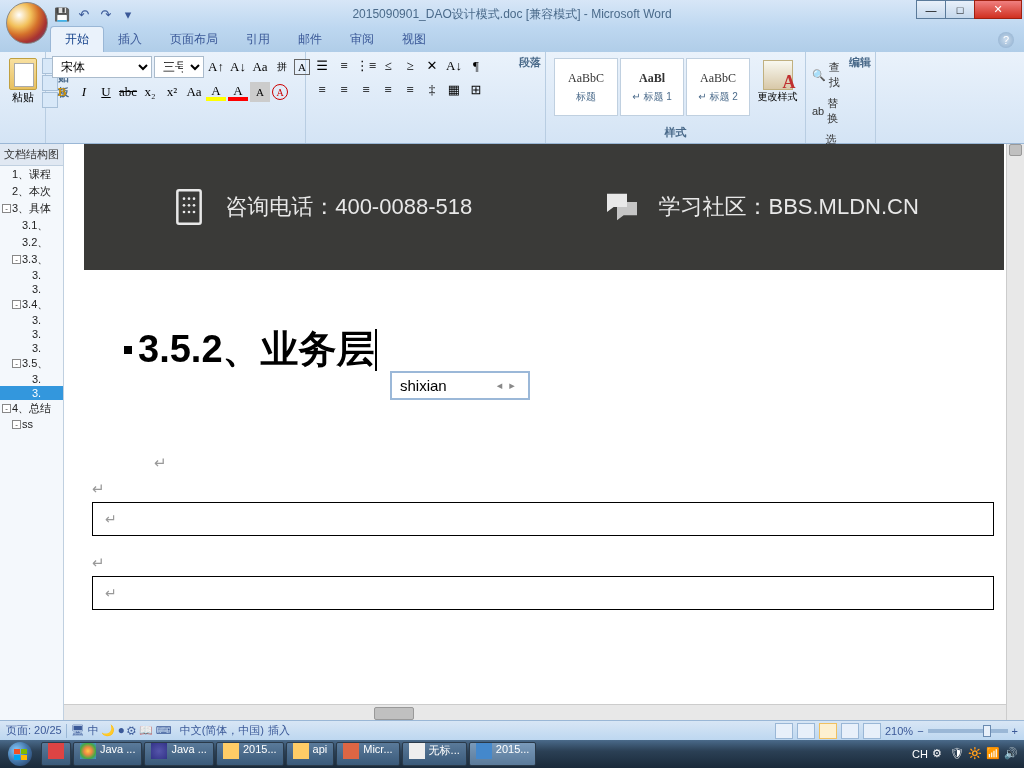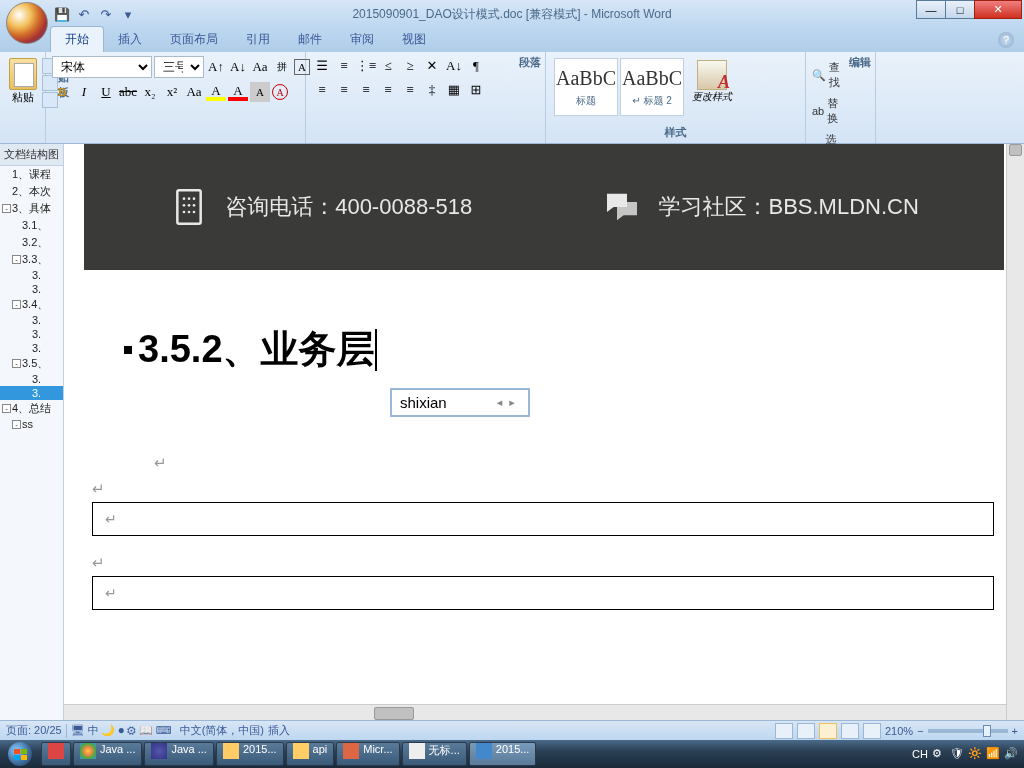--- a/index.html
+++ b/index.html
@@ -40,23 +40,23 @@
 .fmt-btn { width: 20px; height: 20px; border: 1px solid transparent; display: inline-flex; align-items: center; justify-content: center; font-size: 13px; font-family: "Times New Roman", serif; }
 .fmt-btn.bold { font-weight: bold; color: #c89010; }
 .fmt-btn.italic { font-style: italic; }
 .fmt-btn.underline { text-decoration: underline; }
 .color-sw { width: 20px; height: 4px; display: block; margin-top: -2px; }
 
 .para-grp { width: 240px; }
 .styles-grp { width: 260px; display: flex; }
 .style-gallery { display: flex; gap: 2px; padding: 4px; }
 .style-item { width: 64px; height: 58px; border: 1px solid #c0d0e0; background: #fff; display: flex; flex-direction: column; align-items: center; justify-content: center; font-size: 10px; }
-.style-preview { font-family: "SimSun"; font-size: 20px; color: #333; }
+.style-preview { font-family: "SimSun"; font-size: 12px; color: #333; }
 .style-name { font-size: 10px; color: #4a6a8a; margin-top: 4px; }
-.change-style { width: 48px; display: flex; flex-direction: column; align-items: center; padding-top: 6px; font-style: italic; }
+.change-style { width: 48px; display: flex; flex-direction: column; align-items: center; padding-top: 6px; }
 .change-style-icon { width: 30px; height: 30px; background: linear-gradient(#f8f8f0, #d8c8a8); border: 1px solid #c0b080; position: relative; }
 .change-style-icon::after { content: 'A'; position: absolute; right: -4px; bottom: -4px; font-size: 18px; color: #c03030; font-family: serif; font-weight: bold; }
 
 .edit-grp { width: 70px; }
 .edit-item { display: flex; align-items: center; gap: 3px; font-size: 11px; color: #333; padding: 2px; }
 
 .workspace { position: absolute; top: 144px; left: 0; right: 0; bottom: 46px; display: flex; background: #fff; }
 .nav-pane { width: 64px; background: #f4f8fc; border-right: 1px solid #c0d0e0; font-size: 11px; overflow: hidden; }
 .nav-title { padding: 3px 4px; background: #e0e8f2; border-bottom: 1px solid #c0d0e0; color: #333; white-space: nowrap; }
 .nav-item { padding: 1px 2px; white-space: nowrap; cursor: pointer; display: flex; align-items: center; gap: 1px; color: #222; }
@@ -70,21 +70,21 @@
 .doc-hscroll { position: absolute; left: 0; right: 18px; bottom: 0; height: 18px; background: #e8e8e8; border-top: 1px solid #ccc; }
 .doc-hscroll-thumb { position: absolute; left: 310px; top: 2px; bottom: 2px; width: 40px; background: #c0c0c0; border: 1px solid #999; border-radius: 2px; }
 
 .page-banner { position: absolute; top: 0; left: 20px; right: 20px; height: 126px; background: #3a3a38; display: flex; align-items: center; justify-content: space-around; color: #e8e8e8; font-size: 22px; padding: 0 20px; }
 .banner-part { display: flex; align-items: center; gap: 16px; }
 .banner-ico { width: 40px; height: 40px; fill: #e8e8e8; }
 .heading { position: absolute; top: 180px; left: 60px; font-family: "SimSun", serif; font-size: 38px; font-weight: bold; color: #000; display: flex; align-items: center; }
 .heading-bullet { width: 8px; height: 8px; background: #000; margin-right: 6px; }
 .cursor-caret { display: inline-block; width: 2px; height: 42px; background: #000; vertical-align: middle; }
 
-.ime-box { position: absolute; top: 244px; left: 326px; border: 2px solid #9bb8d8; background: #fff; padding: 4px 8px; font-size: 15px; display: flex; align-items: center; gap: 50px; min-width: 140px; }
+.ime-box { position: absolute; top: 227px; left: 326px; border: 2px solid #9bb8d8; background: #fff; padding: 4px 8px; font-size: 15px; display: flex; align-items: center; gap: 50px; min-width: 140px; }
 .ime-arrows { font-size: 11px; color: #888; letter-spacing: 2px; }
 
 .para-mark { position: absolute; font-size: 15px; color: #999; font-family: "SimSun"; }
 .tbl-frame { position: absolute; left: 28px; right: 30px; border: 1px solid #000; padding: 8px 12px; font-size: 14px; color: #999; }
 
 .statusbar { position: absolute; bottom: 28px; left: 0; right: 0; height: 20px; background: linear-gradient(#d8e6f5, #bdd7f0); border-top: 1px solid #9ab7d6; display: flex; align-items: center; font-size: 11px; color: #3b5998; padding: 0 6px; gap: 4px; }
 .status-sep { width: 1px; height: 14px; background: #9ab7d6; }
 .status-right { margin-left: auto; display: flex; align-items: center; gap: 4px; }
 .view-btn { width: 18px; height: 16px; border: 1px solid #9ab7d6; background: #e8f0fa; }
 .view-btn.active { background: #fdf0d0; border-color: #f0c060; }
@@ -200,20 +200,24 @@
     </div>
     <div class="group-label">段落</div>
   </div>
 
   <div class="ribbon-group styles-grp" style="flex-direction:column">
     <div style="display:flex;flex:1">
       <div class="style-gallery">
         <div class="style-item">
             <span class="style-preview">AaBbC</span>
             <span class="style-name">标题</span>
+          </div>
+        <div class="style-item">
+            <span class="style-preview" style="font-weight:bold">AaBl</span>
+            <span class="style-name">↵ 标题 1</span>
           </div>
         <div class="style-item">
             <span class="style-preview">AaBbC</span>
             <span class="style-name">↵ 标题 2</span>
           </div>
       </div>
       <div class="change-style">
         <div class="change-style-icon"></div>
         <span style="font-size:10px;text-align:center">更改样式</span>
       </div>

